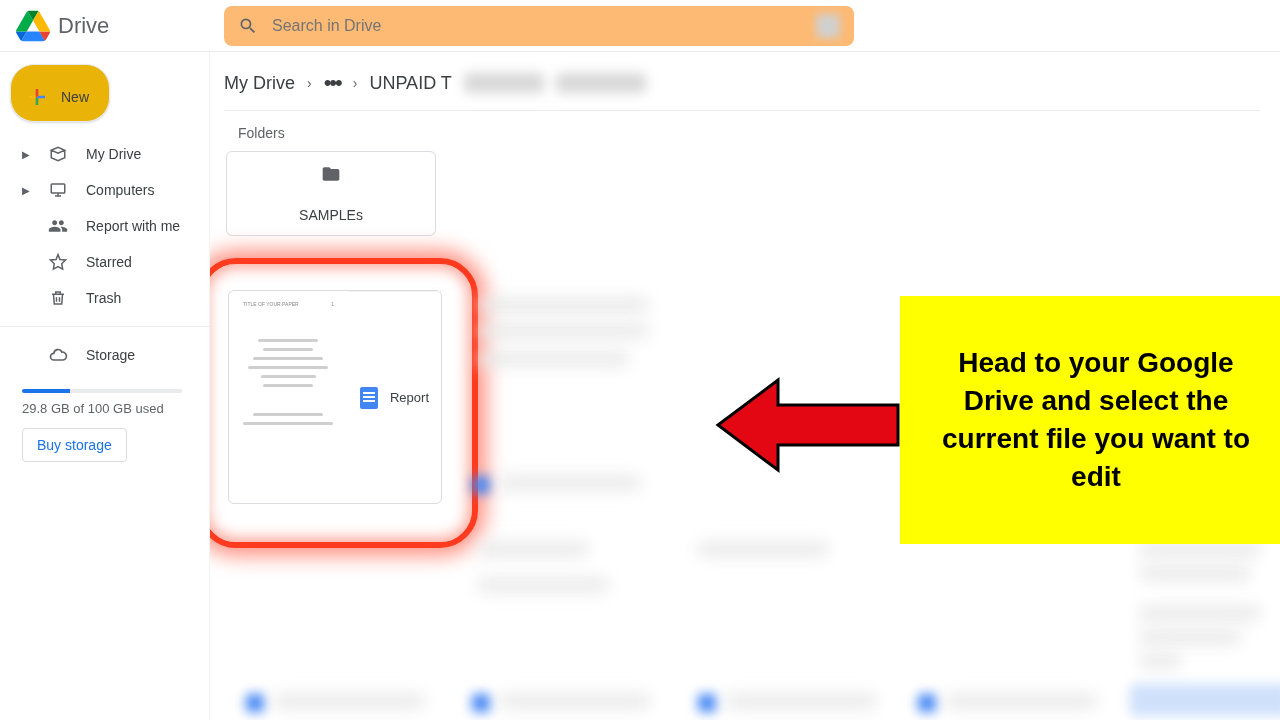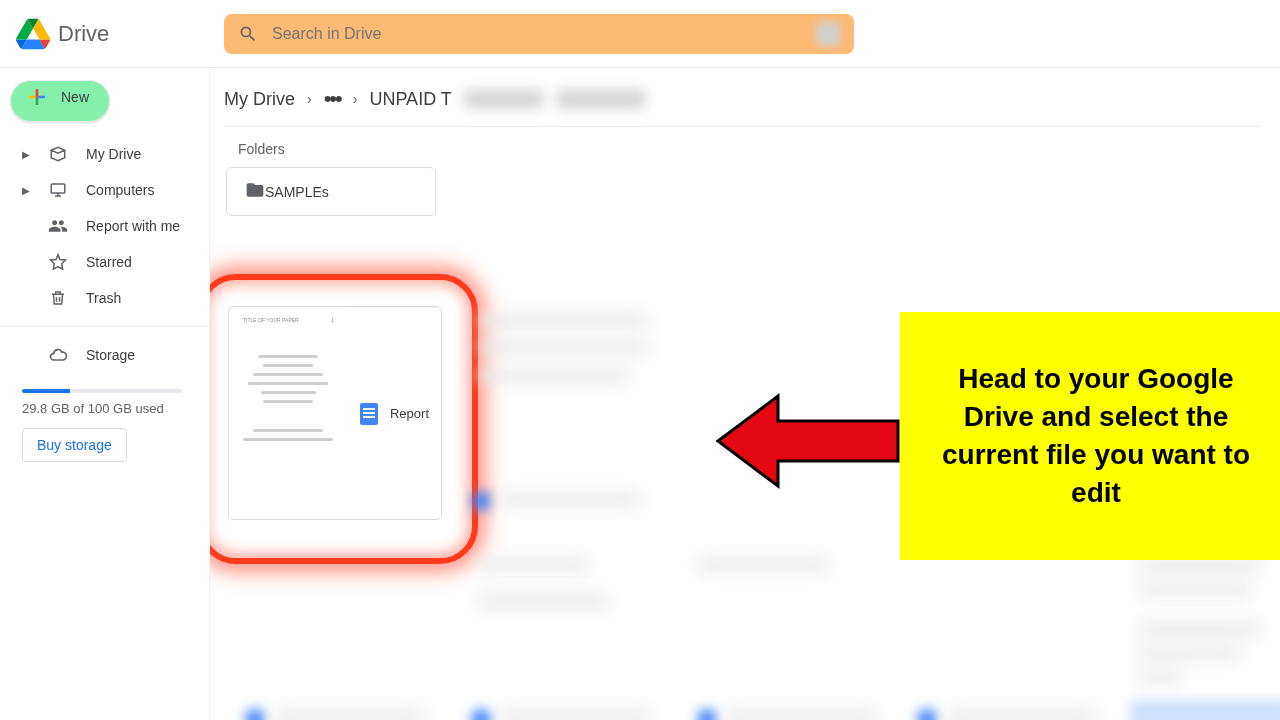--- a/index.html
+++ b/index.html
@@ -1,50 +1,50 @@
 <!DOCTYPE html>
 <html><head>
 <meta charset="utf-8">
 <style>
   * { box-sizing: border-box; margin: 0; padding: 0; font-family: 'Segoe UI', Arial, sans-serif; }
   body { background: #fff; width: 1280px; height: 720px; overflow: hidden; position: relative; }
   
-  .header { display: flex; align-items: center; height: 68px; border-bottom: 1px solid #e8eaed; padding: 0 16px; }
+  .header { display: flex; align-items: center; height: 52px; border-bottom: 1px solid #e8eaed; padding: 0 16px; }
   .logo-wrap { display: flex; align-items: center; gap: 8px; width: 200px; }
   .app-title { font-size: 22px; color: #5f6368; font-weight: 400; }
   .search-bar { flex: 1; max-width: 630px; height: 40px; background: #fdba74; border-radius: 8px; display: flex; align-items: center; padding: 0 14px; gap: 14px; margin-left: 8px; }
   .search-bar svg { flex-shrink: 0; }
   .search-input { border: none; background: transparent; font-size: 16px; color: #5f6368; outline: none; flex: 1; }
   .search-tune { width: 24px; height: 24px; background: #d0d0d0; filter: blur(4px); border-radius: 4px; margin-left: auto; }
 
   .body-row { display: flex; height: calc(720px - 52px); }
   
   .sidebar { width: 210px; padding: 12px 10px 0 10px; display: flex; flex-direction: column; border-right: 1px solid #f1f3f4; }
-  .new-btn { display: flex; align-items: center; gap: 12px; background: #86efac; border: 1px solid #e8eaed; border-radius: 24px; padding: 4px 20px 12px 14px; box-shadow: 0 1px 2px rgba(60,64,67,0.2); width: 100px; cursor: pointer; margin-bottom: 14px; }
+  .new-btn { display: flex; align-items: center; gap: 12px; background: #eab308; border: 1px solid #e8eaed; border-radius: 24px; padding: 20px 20px 12px 14px; box-shadow: 0 1px 2px rgba(60,64,67,0.2); width: 100px; cursor: pointer; margin-bottom: 14px; }
   .new-btn span { font-size: 14px; color: #3c4043; font-weight: 500; }
   .nav-list { list-style: none; }
   .nav-item { display: flex; align-items: center; gap: 18px; padding: 8px 12px; border-radius: 0 16px 16px 0; cursor: pointer; font-size: 14px; color: #3c4043; }
   .nav-item .chev { width: 8px; display: inline-flex; color: #5f6368; font-size: 10px; }
   .nav-item .ico { width: 20px; height: 20px; display: inline-flex; align-items: center; justify-content: center; color: #5f6368; }
   .divider { height: 1px; background: #e8eaed; margin: 10px -10px; }
   .storage-sec { padding: 6px 12px; }
   .storage-bar { width: 160px; height: 4px; background: #e8eaed; border-radius: 2px; margin: 10px 0 8px 0; overflow: hidden; }
   .storage-fill { width: 30%; height: 100%; background: #1a73e8; }
   .storage-text { font-size: 13px; color: #5f6368; margin-bottom: 12px; }
   .buy-btn { border: 1px solid #dadce0; border-radius: 4px; background: #fff; color: #1a73e8; font-size: 14px; padding: 8px 14px; cursor: pointer; font-weight: 500; }
 
   .main { flex: 1; padding: 14px 20px 0 14px; position: relative; overflow: hidden; }
   .breadcrumb { display: flex; align-items: center; gap: 12px; font-size: 18px; color: #3c4043; padding: 4px 0 14px 0; border-bottom: 1px solid #e8eaed; margin-bottom: 14px; }
   .breadcrumb .chev-r { color: #5f6368; font-size: 14px; }
   .breadcrumb .dots { font-size: 22px; letter-spacing: -2px; }
   .breadcrumb .blur-crumb { display: inline-block; width: 80px; height: 20px; background: #d8d8d8; filter: blur(6px); border-radius: 4px; }
   .breadcrumb .blur-crumb.b2 { width: 90px; }
 
   .section-label { font-size: 14px; color: #5f6368; font-weight: 500; margin: 4px 0 10px 14px; }
-  .folder-card { display: inline-flex; align-items: center; gap: 0; border: 1px solid #dadce0; border-radius: 6px; padding: 12px 18px; font-size: 14px; color: #3c4043; cursor: pointer; margin-left: 2px; width: 210px; }
+  .folder-card { display: inline-flex; align-items: center; gap: 20px; border: 1px solid #dadce0; border-radius: 6px; padding: 12px 18px; font-size: 14px; color: #3c4043; cursor: pointer; margin-left: 2px; width: 210px; flex-direction: column; }
   .folder-card .fico { color: #5f6368; }
 
   .highlight-ring { position: absolute; top: 206px; left: -12px; width: 280px; height: 290px; border: 6px solid #ff3b1f; border-radius: 38px; box-shadow: 0 0 20px 8px rgba(255,59,31,0.55), inset 0 0 14px 4px rgba(255,59,31,0.45); background: #fff; pointer-events: none; }
   .file-card { position: absolute; top: 238px; left: 18px; width: 214px; height: 214px; border: 1px solid #dadce0; border-radius: 6px; background: #fff; display: flex; flex-direction: row; cursor: pointer; }
   .file-preview { flex: 1; padding: 10px 14px; font-size: 5px; color: #888; display: flex; flex-direction: column; align-items: center; justify-content: flex-start; gap: 6px; }
   .file-preview .line { background: #cfcfcf; height: 3px; border-radius: 2px; }
   .file-footer { display: flex; align-items: center; gap: 12px; padding: 10px 12px; border-top: 1px solid #f1f3f4; }
   .docs-icon { width: 18px; height: 22px; background: #4285f4; border-radius: 2px; position: relative; }
   .docs-icon::before { content: ''; position: absolute; left: 3px; top: 5px; right: 3px; height: 2px; background: #fff; box-shadow: 0 4px 0 #fff, 0 8px 0 #fff; }
   .file-name { font-size: 13px; color: #3c4043; }

